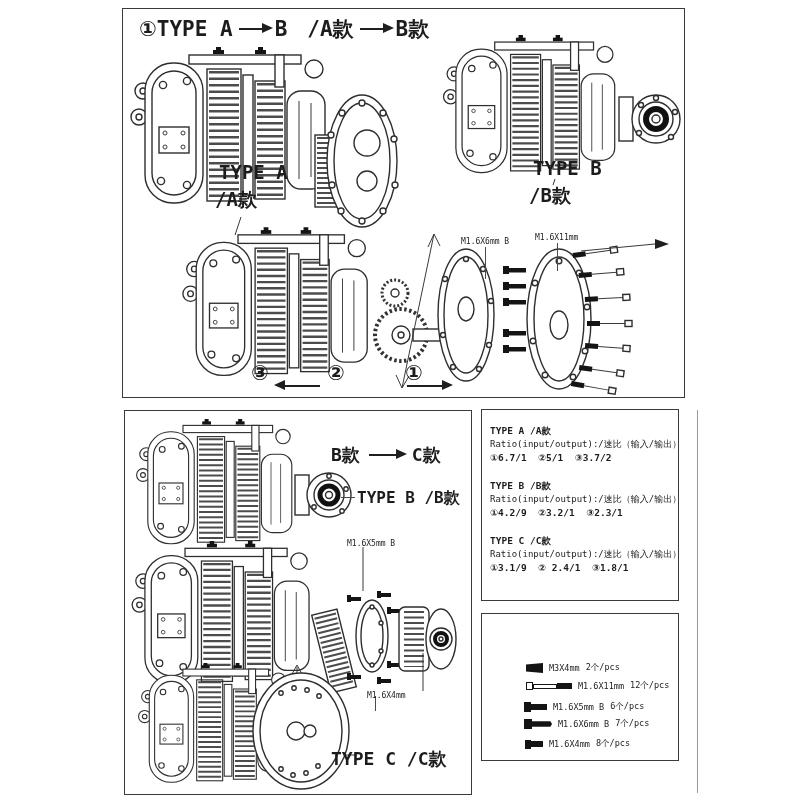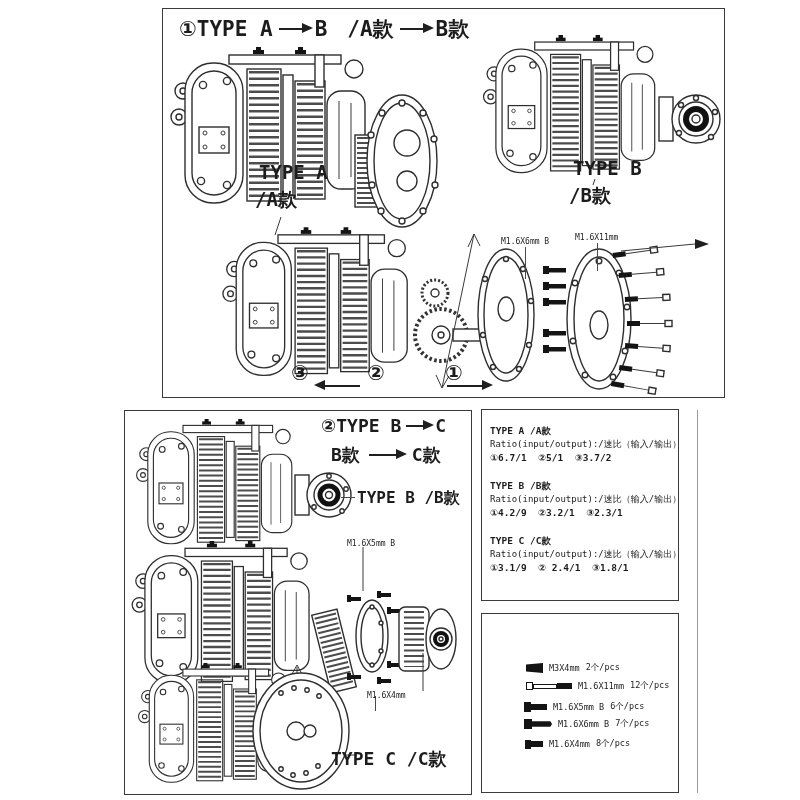--- a/index.html
+++ b/index.html
@@ -75,21 +75,21 @@
       <rect class="fw" x="146" y="8" width="9" height="32"></rect>
       <circle class="fw" cx="185" cy="22" r="9"></circle>
       <rect class="blk" x="84" y="3" width="11" height="4"></rect>
         <rect class="blk" x="87" y="0" width="5" height="4"></rect>
       <rect class="blk" x="126" y="3" width="11" height="4"></rect>
         <rect class="blk" x="129" y="0" width="5" height="4"></rect>
     </symbol>
   </defs>
 </svg>
 
-<section class="panel" style="left:122px;top:8px;width:563px;height:390px;margin-left:40px;">
+<section class="panel" style="left:122px;top:8px;width:563px;height:390px;">
 
   <div class="big-title abs" style="left:16px;top:6px;">
     <span>①TYPE A</span><span class="arr r" style="width:30px;margin:0 6px;"></span><span>B</span><span style="width:20px;"></span><span>/A款</span><span class="arr r" style="width:30px;margin:0 6px;"></span><span>B款</span>
   </div>
 
   
   <svg class="abs" style="left:6px;top:30px;" width="272" height="202" viewBox="0 0 272 202">
     <use href="#gbox" x="0" y="8" width="200" height="170"></use>
     <rect class="fw" x="186" y="96" width="26" height="72"></rect>
     <line class="ribs" x1="199" y1="98" x2="199" y2="166" stroke-width="22" stroke-dasharray="2 3"></line>
@@ -225,23 +225,20 @@
   
   <div class="seq-num abs" style="left:128px;top:352px;">③</div>
   <span class="arr l abs" style="left:155px;top:366px;width:42px;"></span>
   <div class="seq-num abs" style="left:204px;top:352px;">②</div>
   <span class="arr r abs" style="left:232px;top:366px;width:42px;"></span>
   <div class="seq-num abs" style="left:282px;top:352px;">①</div>
 </section>
 
 <section class="panel" style="left:124px;top:410px;width:348px;height:385px;">
 
-  <div class="sub-title abs" style="left:196px;top:4px;">
-    <span>②TYPE B</span><span class="arr r" style="width:24px;margin:0 5px;"></span><span>C</span>
-  </div>
   <div class="sub-title abs" style="left:206px;top:32px;">
     <span>B款</span><span class="arr r" style="width:34px;margin:0 9px;"></span><span>C款</span>
   </div>
 
   <svg class="abs" style="left:4px;top:8px;" width="228" height="136" viewBox="0 0 228 136">
     <use href="#gbox" x="0" y="0" width="172" height="136"></use>
     <rect class="fw" x="166" y="56" width="14" height="40"></rect>
     <circle class="fw" cx="200" cy="76" r="22"></circle>
     <circle class="ln" cx="200" cy="76" r="15"></circle>
     <circle cx="200" cy="76" r="9" fill="none" stroke="#111" stroke-width="5"></circle>
@@ -325,21 +322,21 @@
     <div class="rlabel">Ratio(input/output):/速比（输入/输出）</div>
     <div class="rvals">①4.2/9  ②3.2/1  ③2.3/1</div>
   </div>
   <div class="ratio-entry">
     <div class="rname">TYPE C /C款</div>
     <div class="rlabel">Ratio(input/output):/速比（输入/输出）</div>
     <div class="rvals">①3.1/9  ② 2.4/1  ③1.8/1</div>
   </div>
 </section>
 
-<section class="panel" style="left:481px;top:613px;width:198px;height:180px;">
+<section class="panel" style="left:481px;top:613px;width:198px;height:148px;">
   <div class="legend-row" style="left:44px;top:48px;">
     <span class="scr">
       <span class="head" style="width:17px;height:10px;clip-path:polygon(0 15%,100% 0,100% 100%,0 85%);"></span>
     </span>
     <span class="legend-text">M3X4mm</span>
     <span class="legend-text">2个/pcs</span>
   </div>
   <div class="legend-row" style="left:44px;top:66px;">
     <span class="scr">
       <span style="width:7px;height:8px;border:1.2px solid #141414;box-sizing:border-box;"></span>

